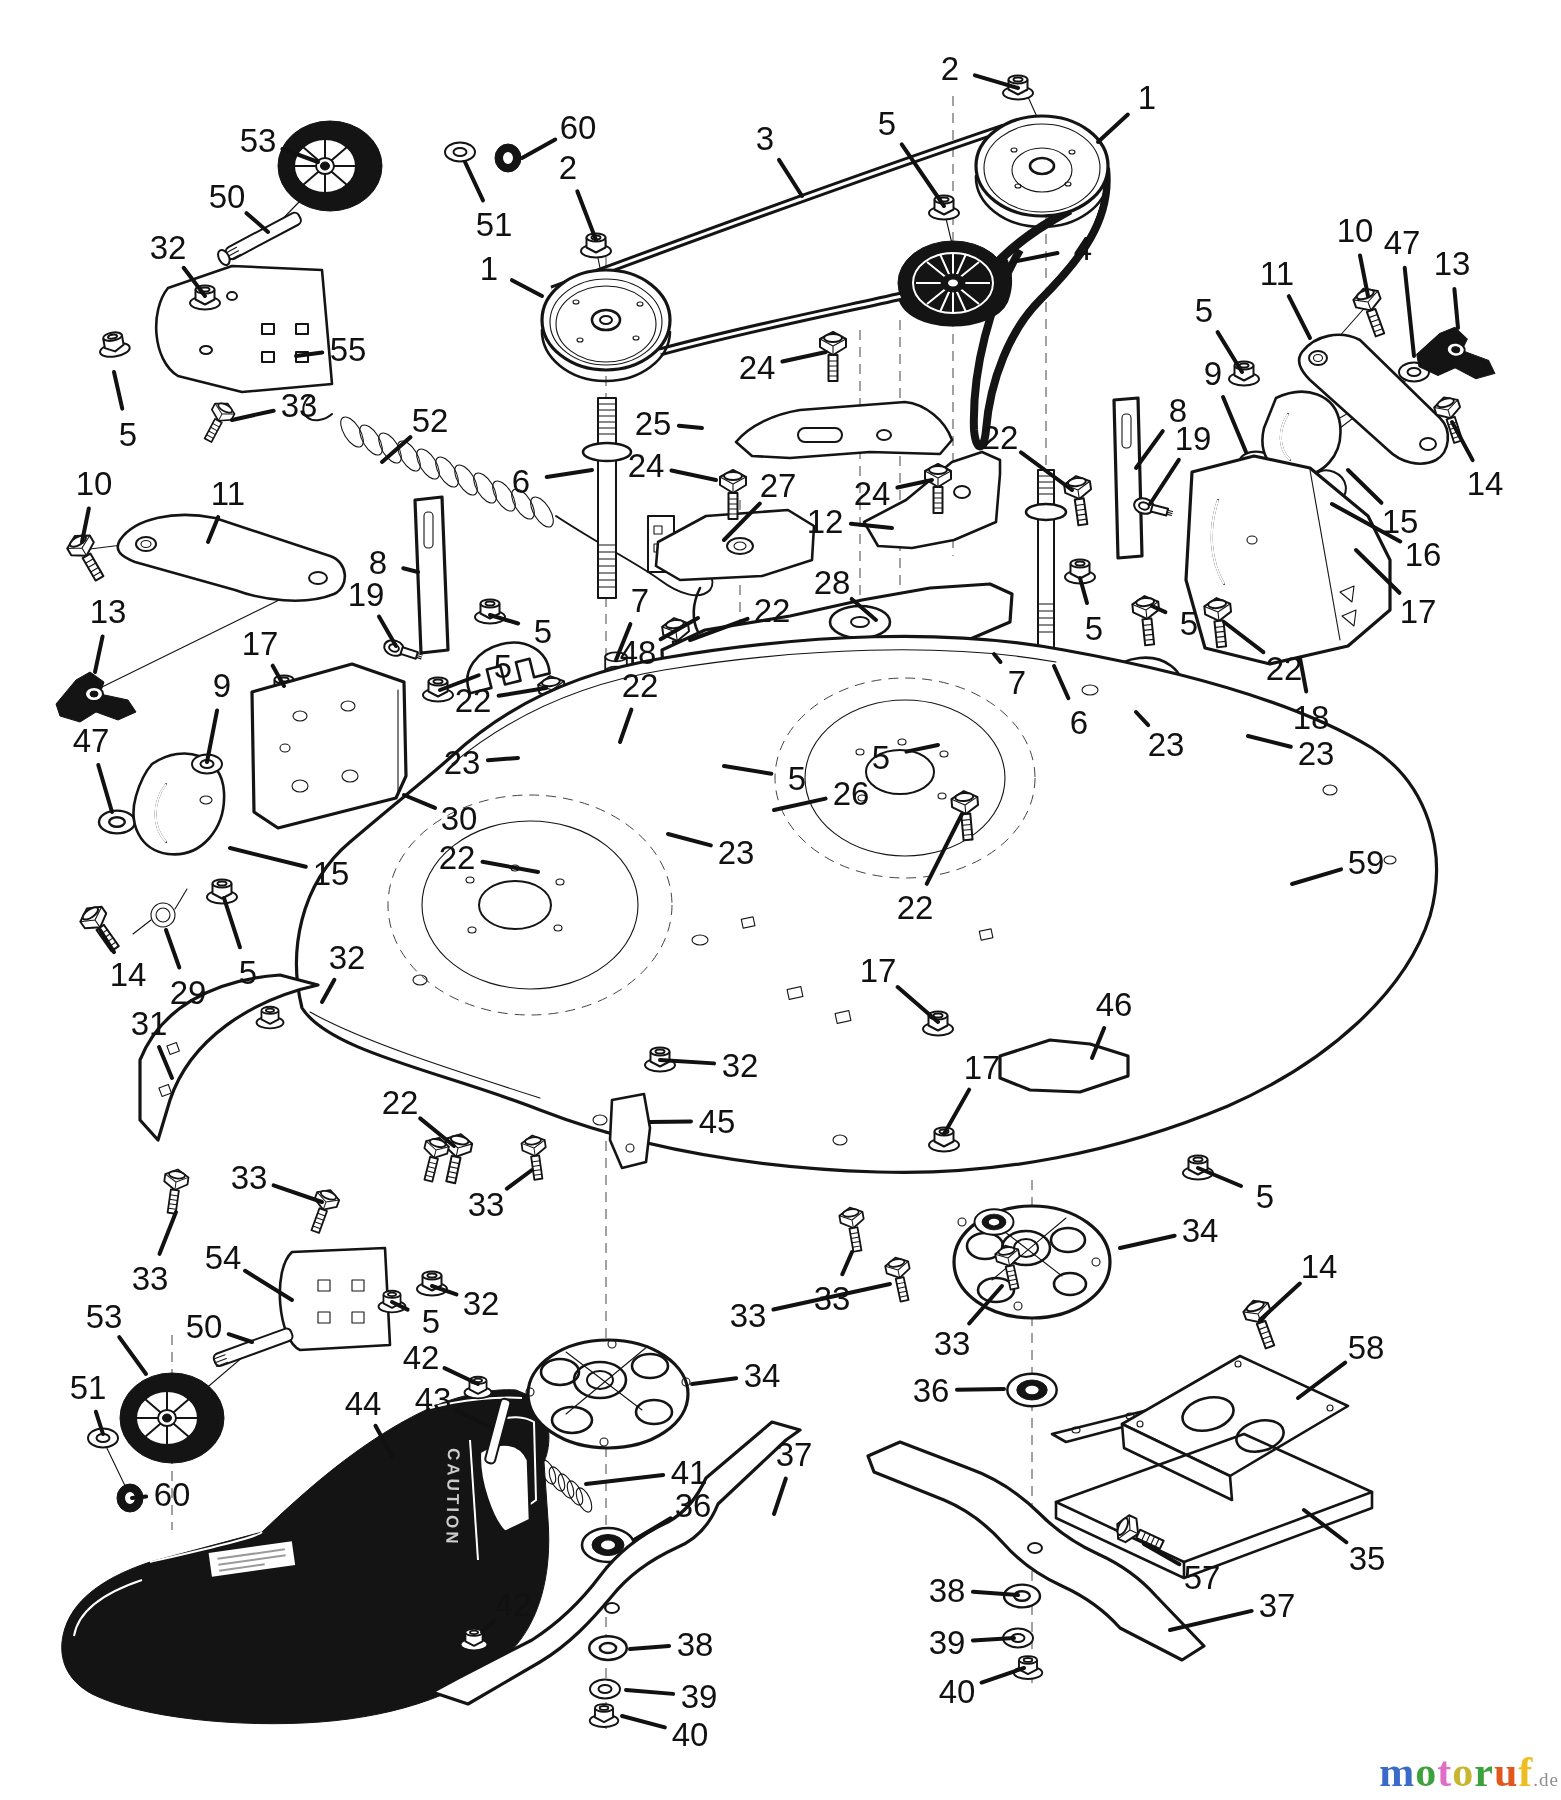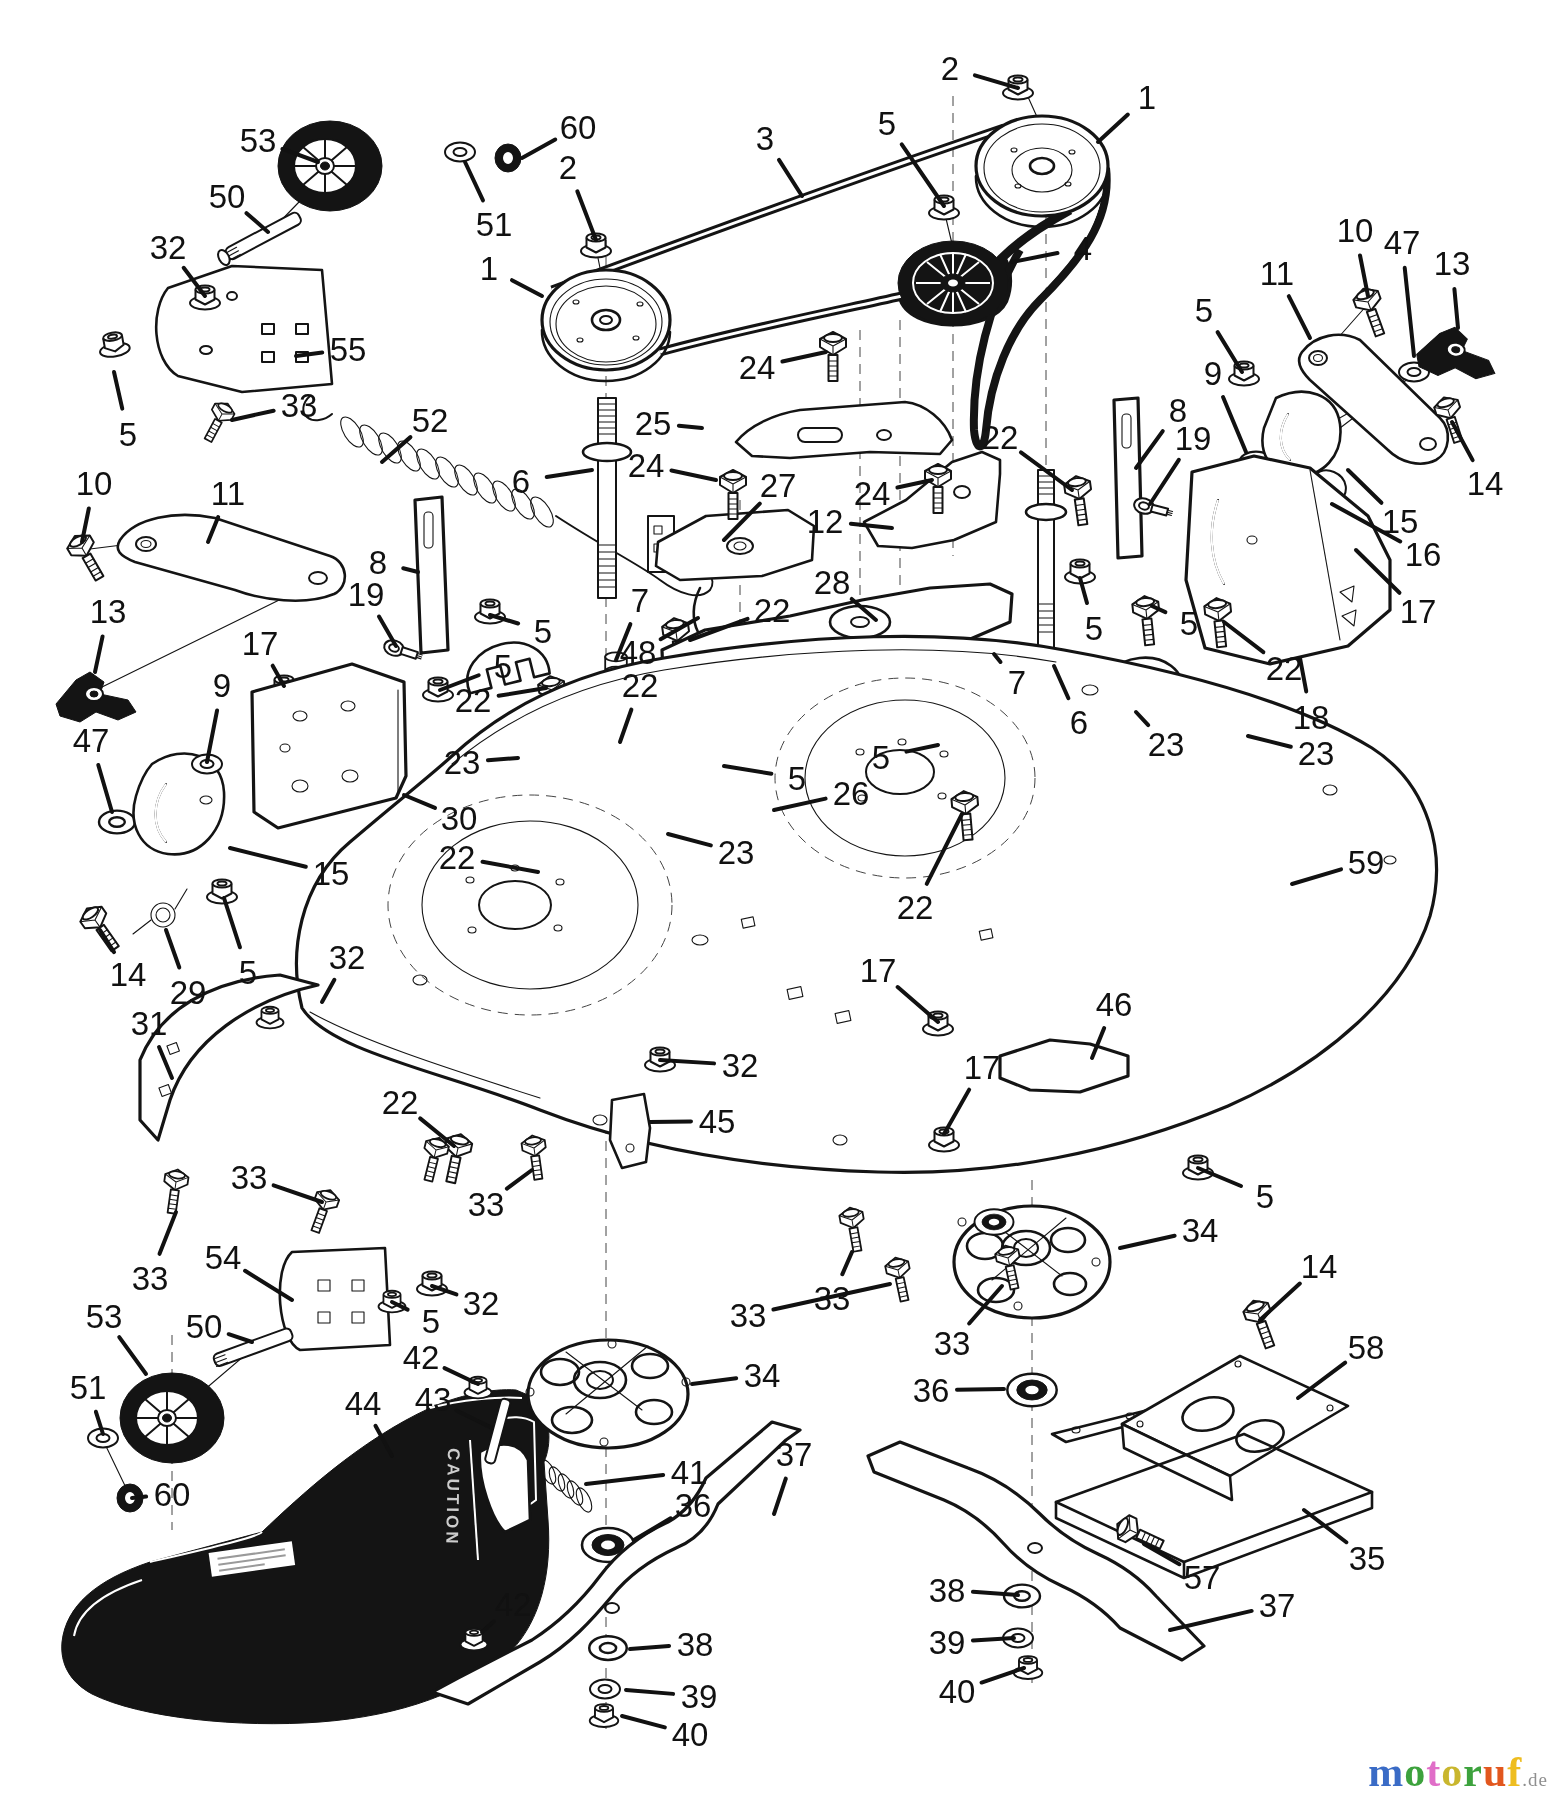--- a/index.html
+++ b/index.html
@@ -9,21 +9,21 @@
   .leader{stroke:#111;stroke-width:4;stroke-linecap:round}
   .o{stroke:#141414;fill:none;stroke-width:2;stroke-linejoin:round;stroke-linecap:round}
   .w{fill:#fff}
   .b{fill:#141414;stroke:#141414;stroke-width:1}
   .hv{stroke-width:3.2}
   .h2{stroke-width:2.6}
   .tn{stroke-width:1.1}
   .dsh{stroke:#444;stroke-width:1;stroke-dasharray:10 7;fill:none}
   .wl{stroke:#fff;fill:none;stroke-width:2}
   .caution{font:700 17px "Liberation Sans",sans-serif;fill:#cccccc;letter-spacing:3px}
-  .watermark{position:absolute;right:13px;bottom:4px;font:700 42px "Liberation Serif",serif;letter-spacing:1px;user-select:none}
+  .watermark{position:absolute;right:2px;bottom:4px;font:700 42px "Liberation Serif",serif;letter-spacing:1px;user-select:none}
   .watermark .tld{font-size:19px;font-weight:400}
 </style>
 </head>
 <body>
 
 <div class="stage">
 <svg id="art" width="1561" height="1800" viewBox="0 0 1561 1800">
 <defs>
   <g id="sBolt">
     <path d="M-13,-7 L-13,1 L0,9 L13,1 L13,-7 L0,-14 Z" class="o w"></path>

